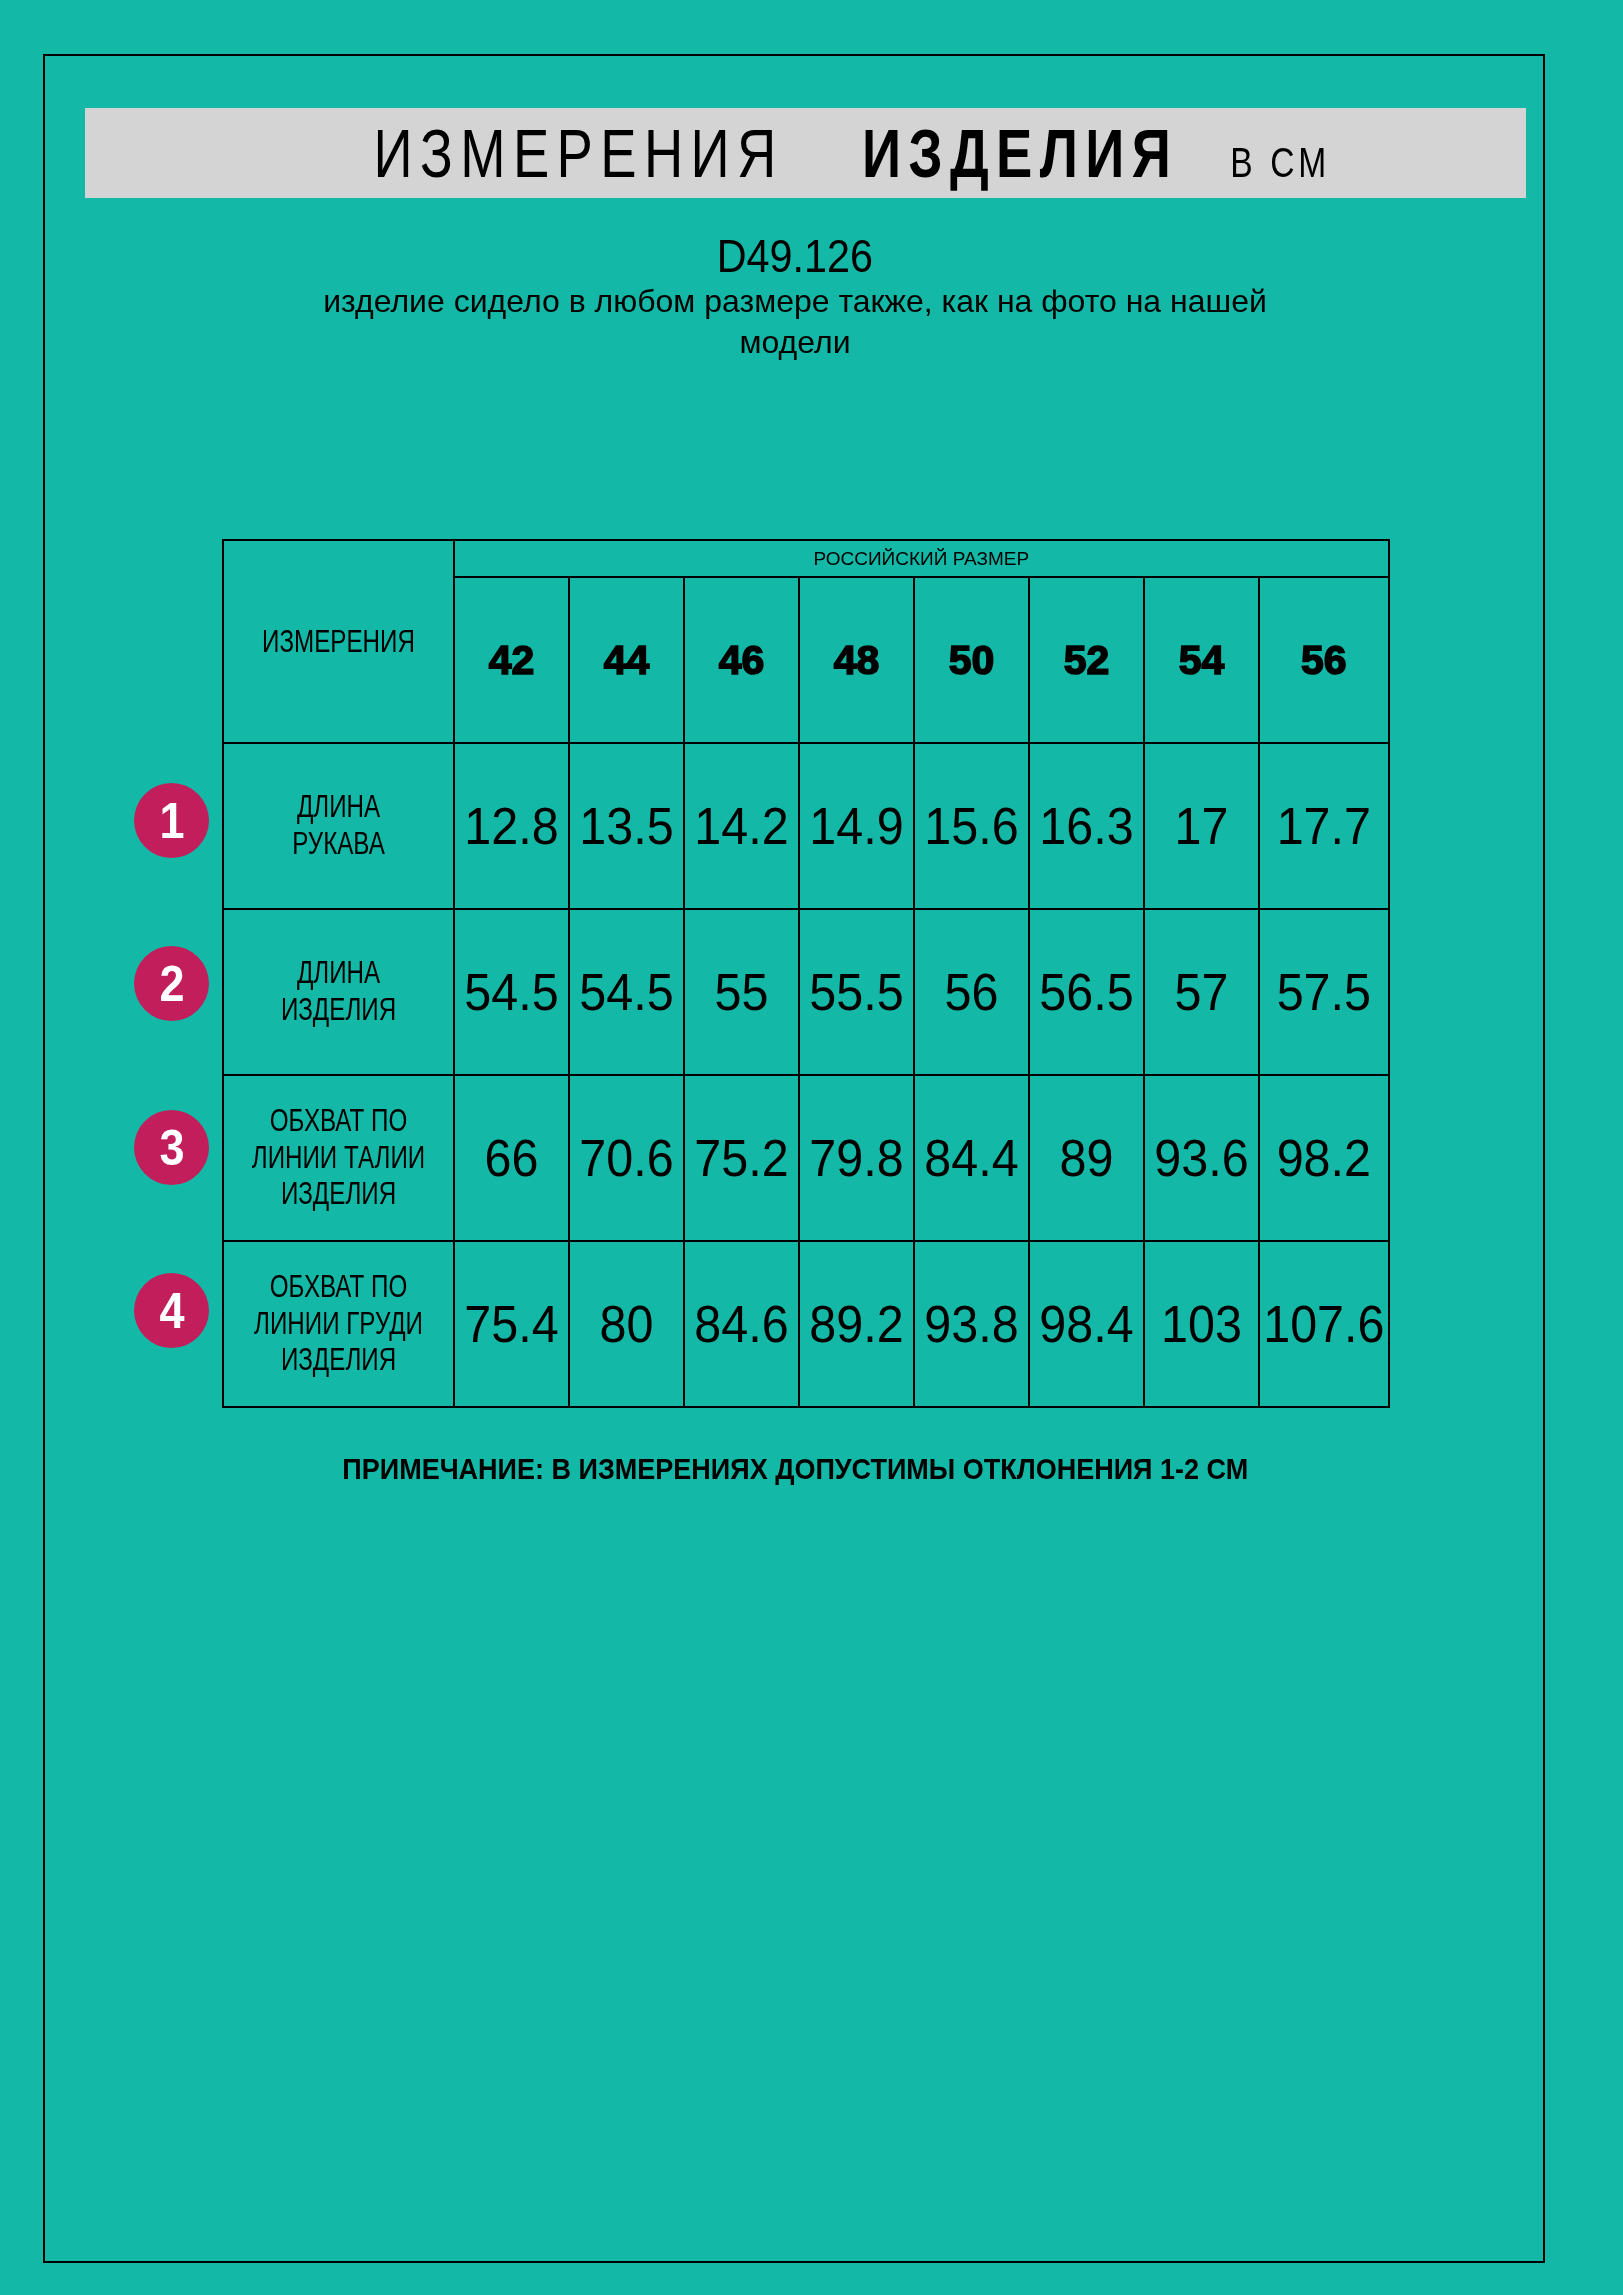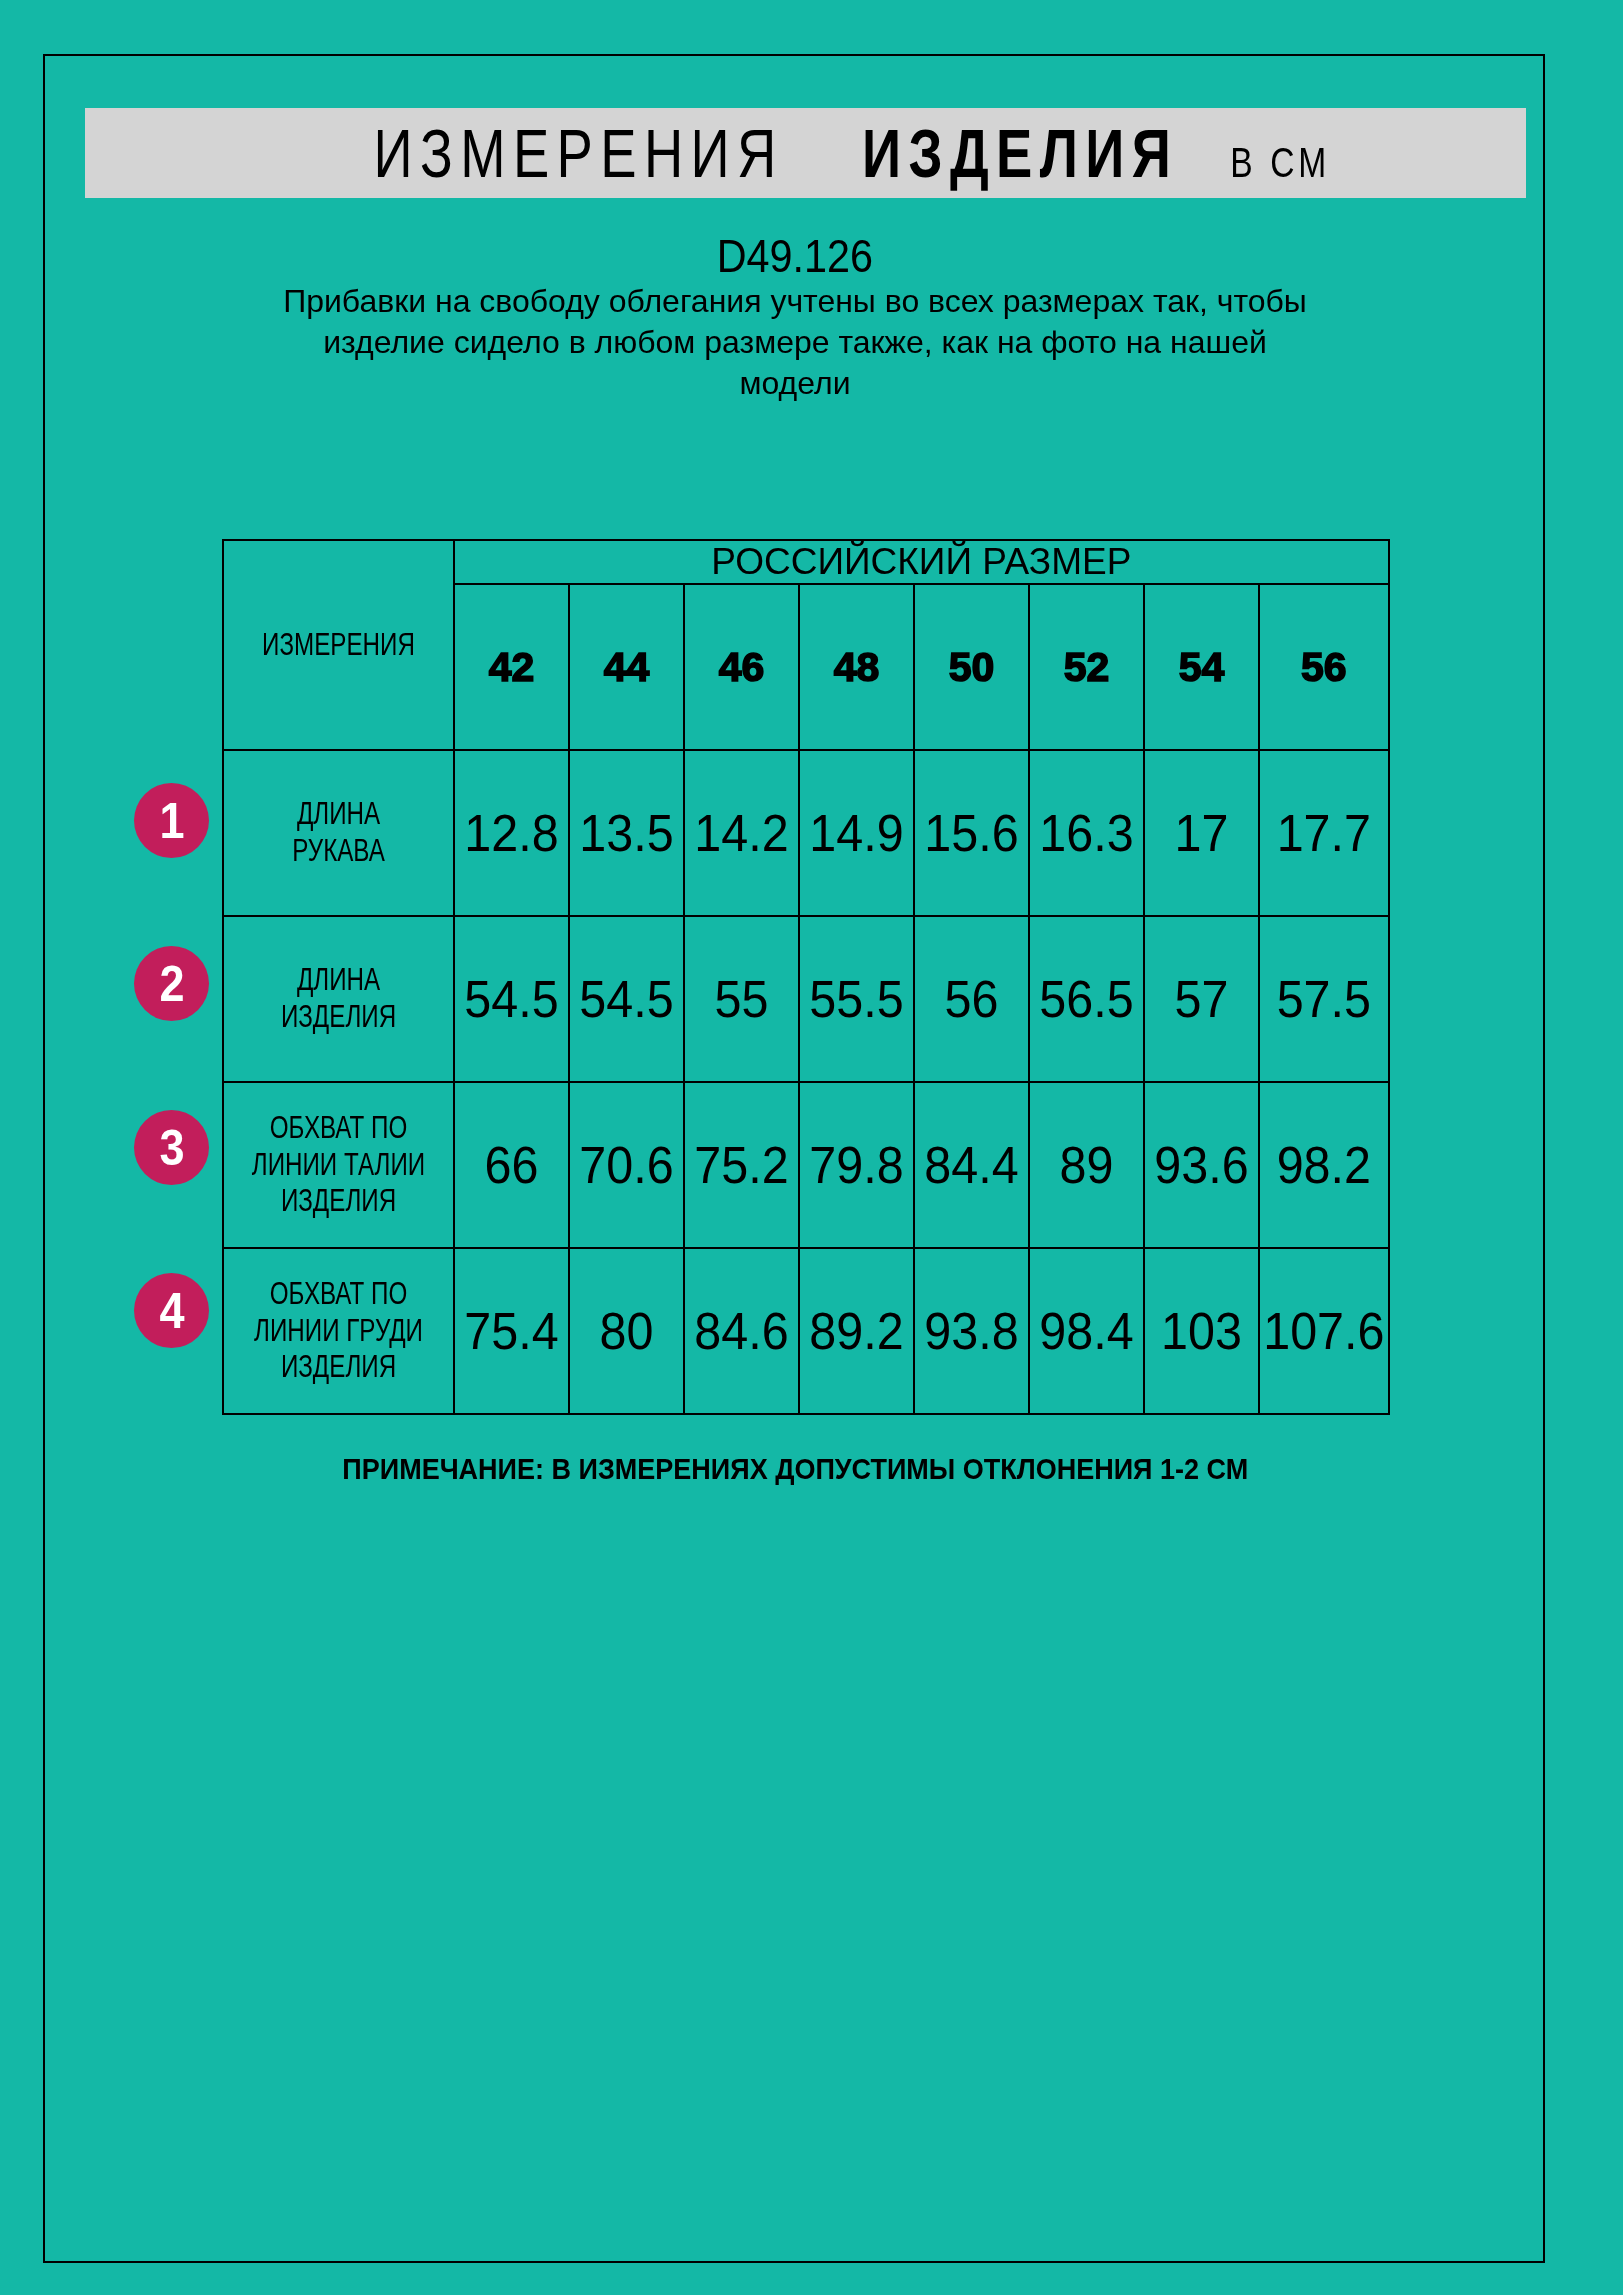--- a/index.html
+++ b/index.html
@@ -59,21 +59,21 @@
     table-layout:fixed;
   }
   .size-table td {
     border:2.6px solid #000;
     text-align:center;
     vertical-align:middle;
     padding:0;
     overflow:hidden;
   }
   .sqz { display:block; width:100%; transform-origin:center; }
-  .c-grp { height:35px; font-size:37px; }
+  .c-grp { height:35px; font-size:19px; }
   .c-meas { font-size:31px; }
   .sqz-meas { transform:scaleX(0.78); }
   .row-sizes td { height:164px; }
   .c-size { font-size:41px; font-weight:bold; -webkit-text-stroke:1.6px #000; }
   .row-data td { height:164px;margin-top:36px; }
   .c-lab { font-size:31px; line-height:1.18; }
   .sqz-lab { transform:scaleX(0.78); white-space:pre-line; }
   .c-val { font-size:51px;border-radius:30px; }
   .sqz-val { transform:scaleX(0.95); }
   
@@ -112,21 +112,20 @@
     <div class="title-line">
       <span class="title-w1">ИЗМЕРЕНИЯ</span><span class="title-w2">ИЗДЕЛИЯ</span><span class="title-unit">В СМ</span>
     </div>
   </div>
 
   <div class="code-line">
     <span class="code-inner">D49.126</span>
   </div>
 
   <div class="subtitle">
-    <div>Прибавки на свободу облегания учтены во всех размерах так, чтобы</div>
     <div>изделие сидело в любом размере также, как на фото на нашей</div>
     <div>модели</div>
   </div>
 
   <table class="size-table">
     <colgroup>
       <col style="width:231px">
       <col style="width:115px">
         <col style="width:115px">
         <col style="width:115px">

